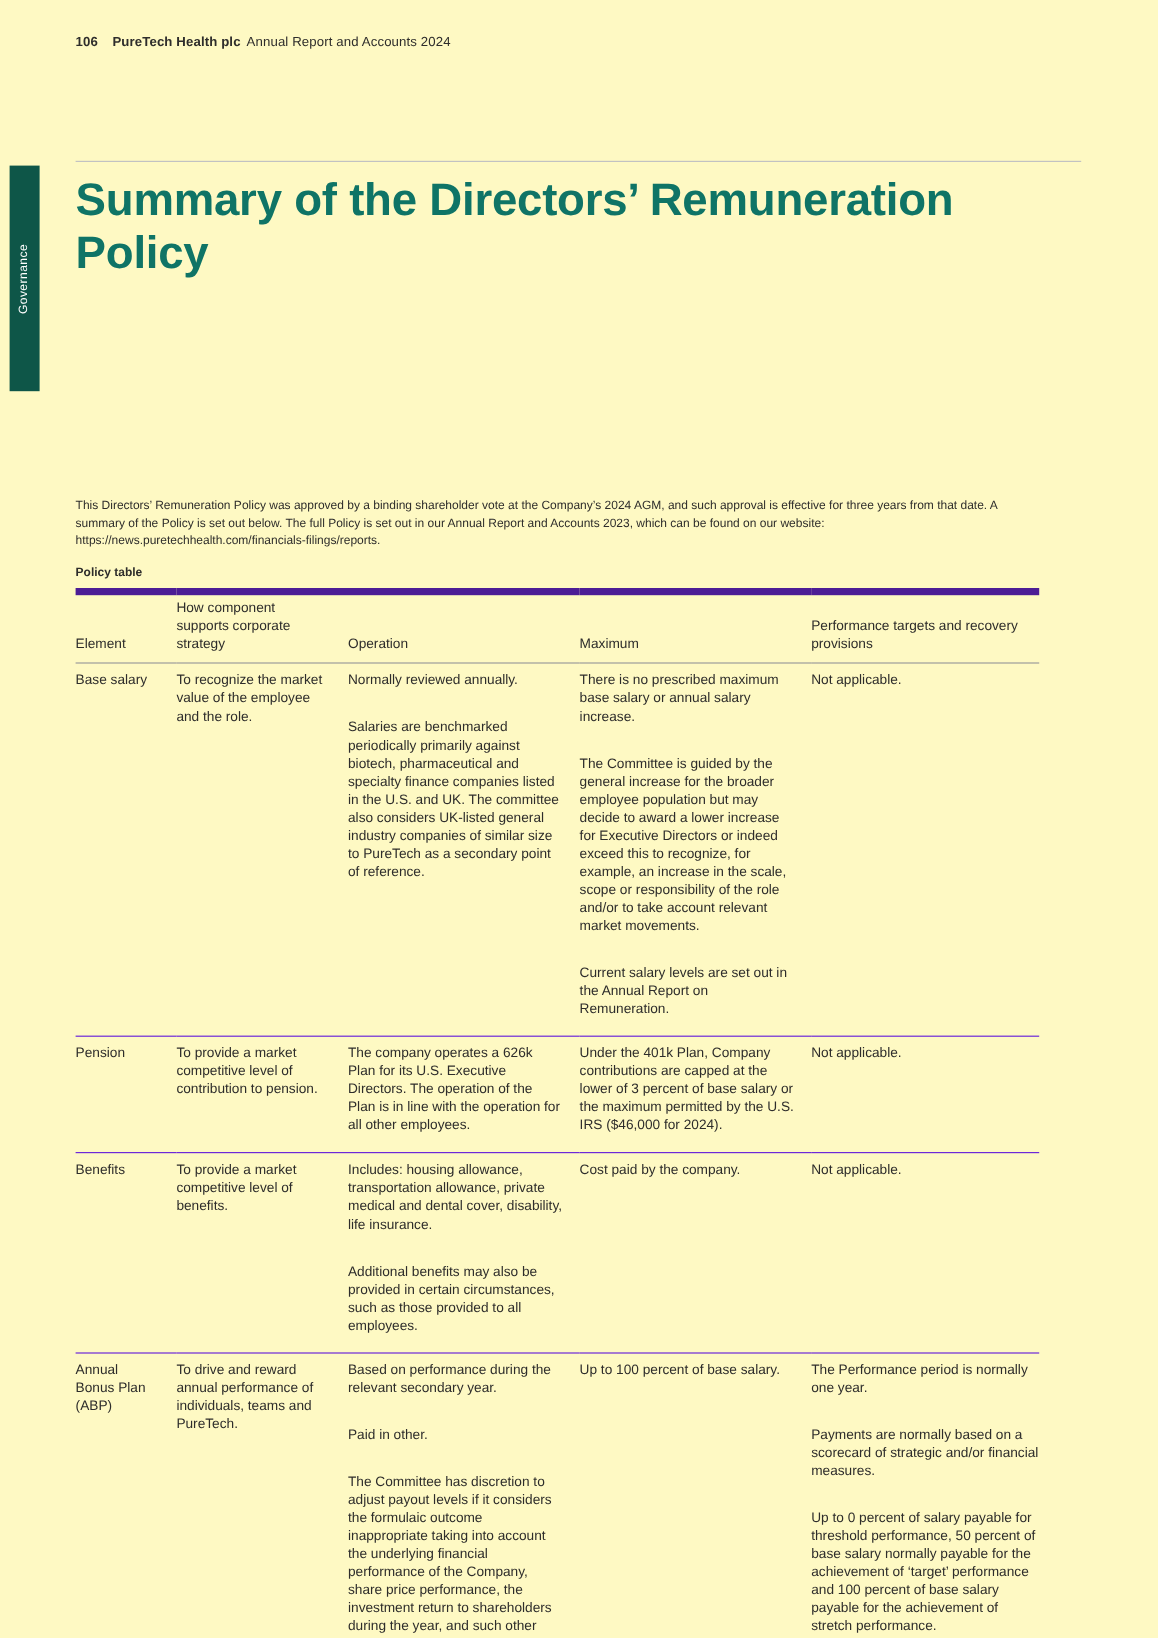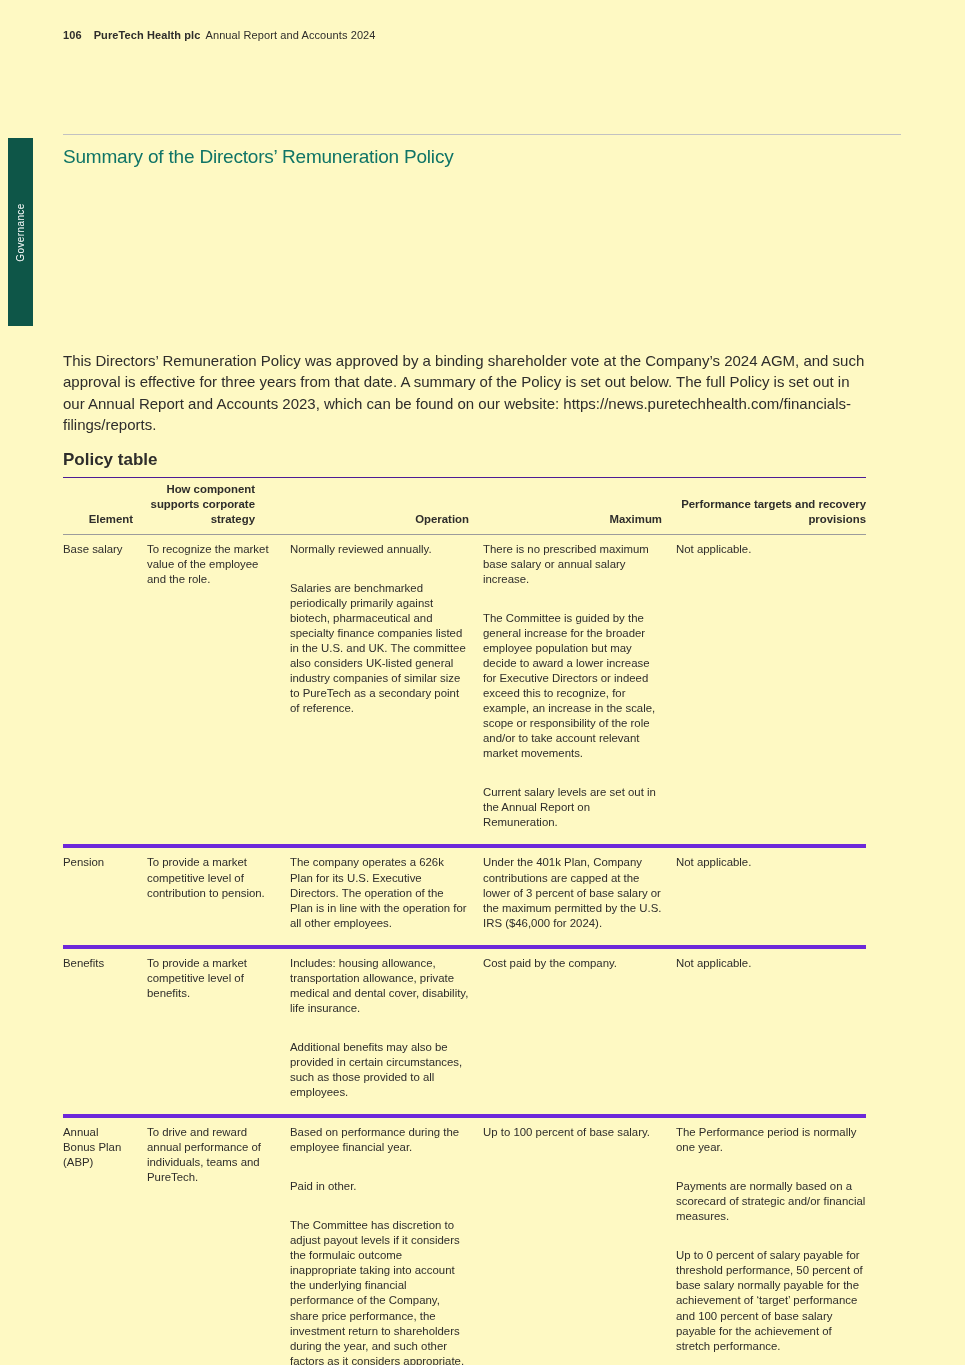--- a/index.html
+++ b/index.html
@@ -54,70 +54,70 @@
     position: relative;
     margin: 0 64px 0 63px;
   }
   .title-rule {
     border: 0;
     border-top: 1px solid #c2c2c2;
     margin-top: 134px;
   }
   .title {
     margin-top: 11px;
-    font-size: 19px;
+    font-size: 38px;
     line-height: 1.15;
-    font-weight: 400;
+    font-weight: 700;
     letter-spacing: -0.2px;
     color: var(--accent-teal, #0f7466);
   }
   .intro {
     margin-top: 182px;
     max-width: 810px;
-    font-size: 15px;
+    font-size: 10px;
     line-height: 1.43;
   }
   .intro .url { color: inherit; text-decoration: none; }
 
   .policy-heading {
     margin-top: 14px;
-    font-size: 17px;
+    font-size: 10px;
     font-weight: 700;
   }
 
   table.policy-table {
     margin-top: 7px;
     border-collapse: collapse;
     width: 803px;
     table-layout: fixed;
     font-size: 11.4px;
     line-height: 1.32;
   }
   table.policy-table col.c-element     { width: 84px; }
   table.policy-table col.c-strategy    { width: 143px; }
   table.policy-table col.c-operation   { width: 193px; }
   table.policy-table col.c-maximum     { width: 193px; }
   table.policy-table col.c-performance { width: 190px; }
 
   table.policy-table thead th {
-    text-align: right;
-    font-weight: 700;
+    text-align: left;
+    font-weight: 400;
     vertical-align: bottom;
     padding: 4px 14px 7px 0;
-    border-top: 1px solid #4c1d95;
+    border-top: 6px solid #4c1d95;
     border-bottom: 1px solid #9c9c9c;
   }
   table.policy-table thead th:last-child { padding-right: 0; }
   .hdr { display: block; }
   .hdr-narrow { max-width: 108px; }
 
   table.policy-table tbody td {
     vertical-align: top;
     padding: 7px 14px 14px 0;
-    border-bottom: 4px solid #6d28d9;
+    border-bottom: 1px solid #6d28d9;
   }
   table.policy-table tbody td:last-child { padding-right: 0; }
   table.policy-table tbody tr:last-child td { border-bottom: 1px solid #6d28d9; }
   table.policy-table td p + p { margin-top: 24px; }
 </style>
 </head>
 <body>
 
 <div class="page">
 
@@ -227,21 +227,21 @@
         </tr>
 
         <tr class="policy-row">
           <td>
             <p>Annual Bonus Plan (ABP)</p>
           </td>
           <td>
             <p>To drive and reward annual performance of individuals, teams and PureTech.</p>
           </td>
           <td>
-            <p>Based on performance during the employee financial year.</p>
+            <p>Based on performance during the relevant secondary year.</p>
             <p>Paid in other.</p>
             <p>The Committee has discretion to adjust payout levels if it considers the formulaic outcome inappropriate taking into account the underlying financial performance of the Company, share price performance, the investment return to shareholders during the year, and such other factors as it considers appropriate.</p>
           </td>
           <td>
             <p>Up to 100 percent of base salary.</p>
           </td>
           <td>
             <p>The Performance period is normally one year.</p>
             <p>Payments are normally based on a scorecard of strategic and/or financial measures.</p>
             <p>Up to 0 percent of salary payable for threshold performance, 50 percent of base salary normally payable for the achievement of ‘target’ performance and 100 percent of base salary payable for the achievement of stretch performance.</p>

